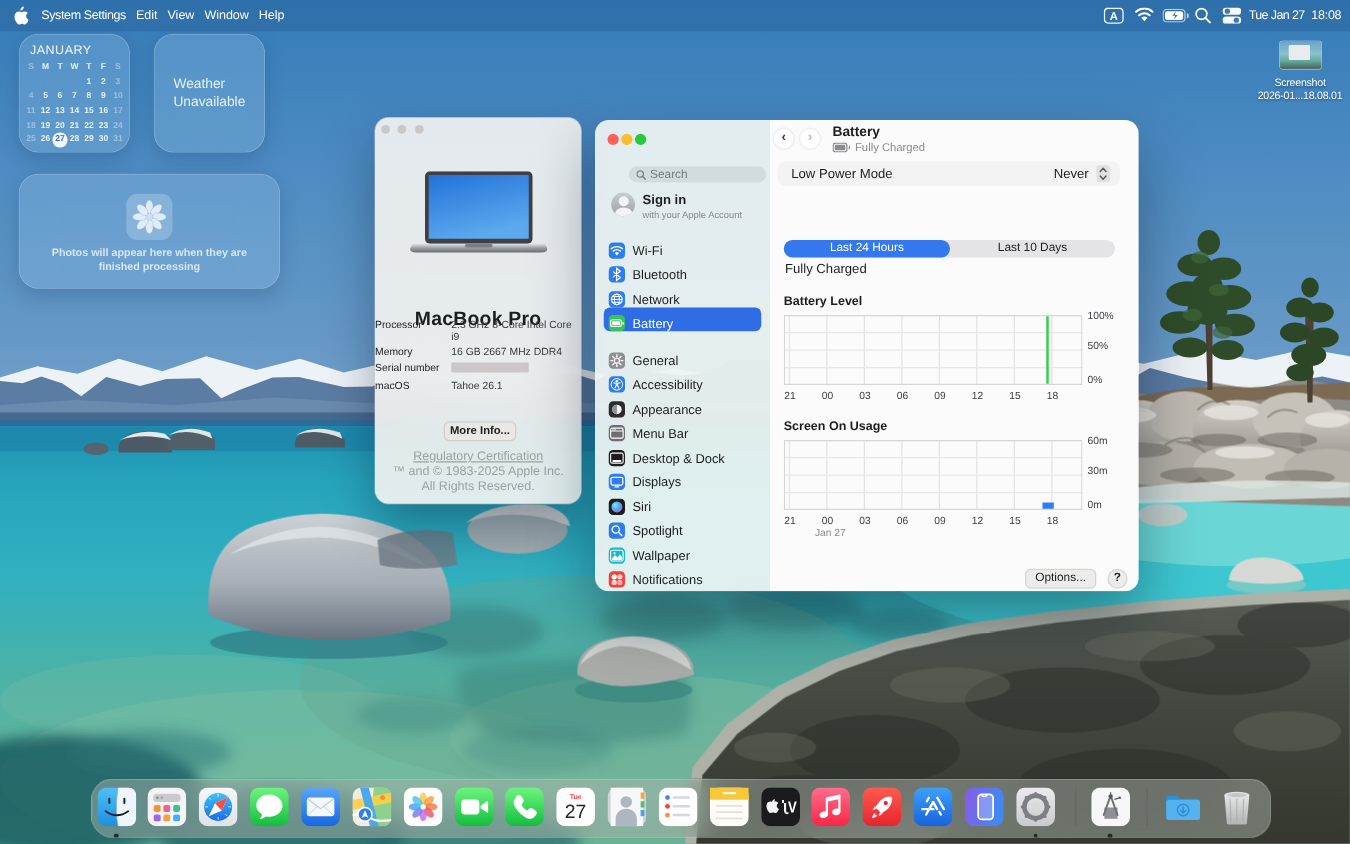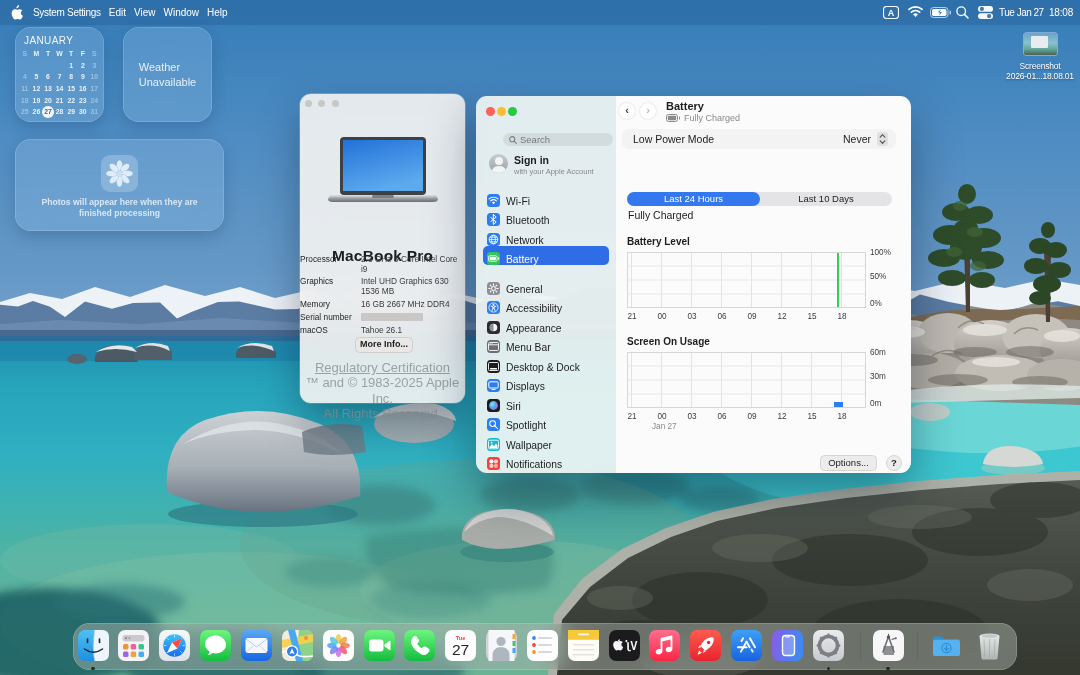--- a/index.html
+++ b/index.html
@@ -27,21 +27,21 @@
 #shot .lbl{margin-top:6px;color:#fff;font-size:8.5px;letter-spacing:-0.2px;line-height:1.2;text-shadow:0 1px 2px rgba(0,40,80,0.55);white-space:nowrap}
 
 #about{position:absolute;left:300px;top:94px;width:165px;height:309px;border-radius:11px;background:rgba(245,244,242,0.9);backdrop-filter:blur(16px);box-shadow:0 18px 40px rgba(0,20,40,0.35),0 0 0 0.5px rgba(255,255,255,0.5);}
 #about .tl{position:absolute;top:99.5px;left:0;width:7px;height:7px;border-radius:50%;background:#c8c8c6}
 #about .mbp{position:absolute;left:0;top:153px;width:165px;text-align:center;font-size:15.5px;font-weight:bold;color:#1d1d1f;letter-spacing:0.2px}
 #about .specs{position:absolute;left:0;top:161px;width:165px}
 #about .srow{display:flex;font-size:8.3px;line-height:1.16;margin-bottom:3.2px}
 #about .srow .lab{width:57px;font-weight:normal;color:#1d1d1f;flex-shrink:0}
 #about .srow .val{margin-left:4px;color:#3a3a3c;width:98px}
 #about .mib{position:absolute;left:55px;top:243px;width:56px;height:14px;background:#e9e8e6;border:0.5px solid #cfcecc;border-radius:4.5px;font-size:9px;font-weight:bold;color:#1d1d1f;text-align:center;line-height:13px}
-#about .foot{position:absolute;left:0;top:266px;width:165px;text-align:center;font-size:13px;line-height:1.18;color:rgba(130,136,140,0.75)}
+#about .foot{position:absolute;left:0;top:266px;width:165px;text-align:center;font-size:10px;line-height:1.18;color:rgba(130,136,140,0.75)}
 
 #settings{position:absolute;left:476px;top:96px;width:435px;height:377px;border-radius:11px;box-shadow:0 22px 50px rgba(0,20,40,0.4);overflow:hidden}
 #settings .sidebar{position:absolute;left:0;top:0;width:140px;height:377px;background:rgba(238,244,242,0.93);border-right:0.5px solid rgba(0,0,0,0.1)}
 #settings .content{position:absolute;left:140px;top:0;width:295px;height:377px;background:#fbfbfb}
 .tlb{position:absolute;width:9px;height:9px;border-radius:50%}
 #settings .search{position:absolute;left:27px;top:37px;width:104px;height:13px;border-radius:6.5px;background:rgba(128,135,140,0.16);color:#75797e;font-size:9.5px;line-height:13px;padding-left:6px;display:flex;align-items:center}
 #settings .signin{position:absolute;left:13px;top:58px;display:flex}
 #settings .avatar{width:19px;height:19px;border-radius:50%;background:linear-gradient(180deg,#c8cdd2,#9aa1a8);position:relative;overflow:hidden}
 #settings .avatar:before{content:"";position:absolute;left:5.5px;top:3px;width:8px;height:8px;border-radius:50%;background:#f2f4f6}
 #settings .avatar:after{content:"";position:absolute;left:2.5px;top:12px;width:14px;height:10px;border-radius:50%;background:#f2f4f6}
@@ -389,24 +389,20 @@
   <path d="M2,58 L108,58 L110,62 Q110,65 105,65 L5,65 Q0,65 0,62 Z" fill="url(#bas)"></path>
   <rect x="44" y="58" width="22" height="3" rx="1.5" fill="#7b7e82"></rect>
  </svg>
  <div class="mbp">MacBook Pro</div>
  <div class="specs">
   <div class="srow">
           <div class="lab">Processor</div>
           <div class="val">2.3 GHz 8-Core Intel Core i9</div>
         </div>
   <div class="srow">
-          <div class="lab">Graphics</div>
-          <div class="val">Intel UHD Graphics 630 1536 MB</div>
-        </div>
-  <div class="srow">
           <div class="lab">Memory</div>
           <div class="val">16 GB 2667 MHz DDR4</div>
         </div>
   <div class="srow">
           <div class="lab">Serial number</div>
           <div class="val"><span style="display:inline-block;width:62px;height:8px;background:#c9c8c6;border-radius:1px"></span></div>
         </div>
   <div class="srow">
           <div class="lab">macOS</div>
           <div class="val">Tahoe 26.1</div>

